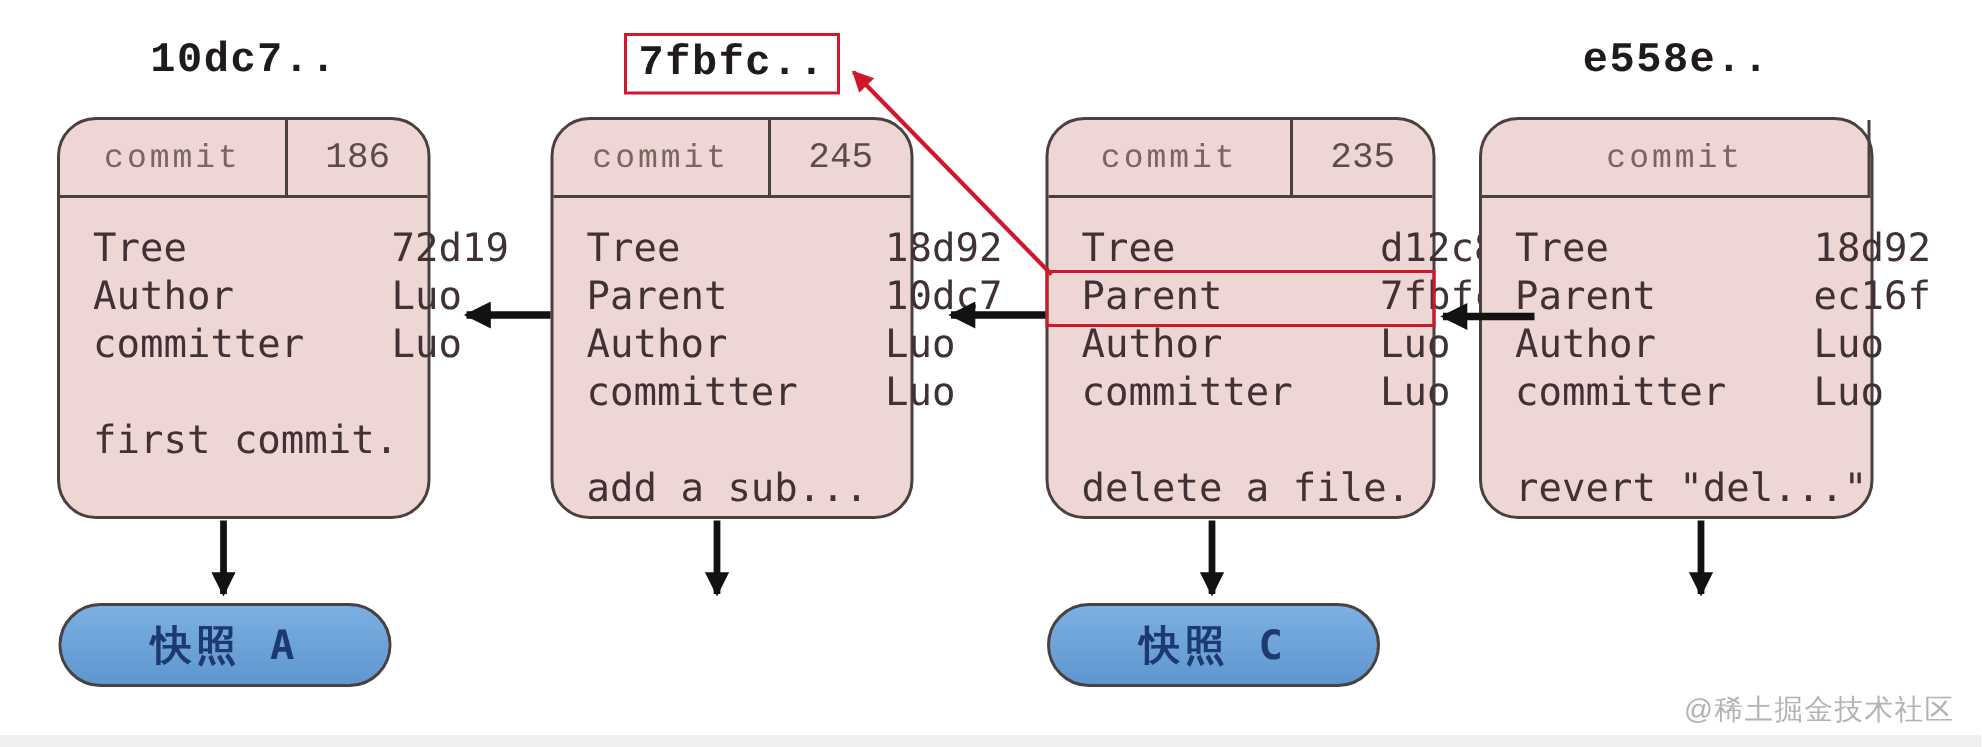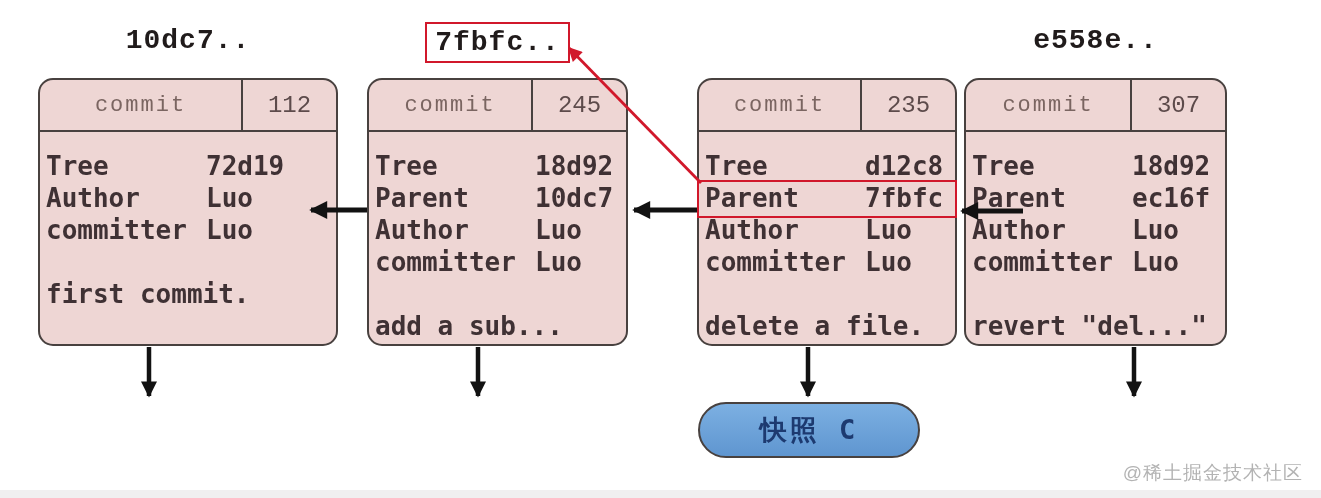--- a/index.html
+++ b/index.html
@@ -32,45 +32,45 @@
     font-size:28px;font-weight:700;
     color:var(--title-text);
     letter-spacing:1px;
   }
   .commit-title .title-text{display:inline-block;padding:3px 8px;}
   .commit-title .red-box{border:2.5px solid var(--accent-red);}
   .commit-box{
     position:absolute;top:78px;left:0;right:0;height:268px;
     background:var(--box-fill);
     border:2.5px solid var(--box-border);
-    border-radius:15px;
+    border-radius:26px;
     box-sizing:border-box;
   }
   .box-header{
     display:flex;height:50px;
     border-bottom:2.5px solid var(--box-border);
     font-family:"Liberation Mono", monospace;
   }
   .header-type{
     flex:1;display:flex;align-items:center;justify-content:center;
     border-right:2.5px solid var(--box-border);
     font-size:22px;color:var(--header-text);letter-spacing:2px;
   }
   .header-num{
     width:93px;display:flex;align-items:center;justify-content:center;
     font-size:24px;color:var(--number-text);
   }
   .box-body{
-    padding:18px 10px 0 6px;
-    font-size:26px;line-height:32px;font-weight:700;
+    padding:18px 10px 0 22px;
+    font-size:26px;line-height:32px;font-weight:400;
     color:var(--body-text);
   }
   .field-row{display:flex;height:32px;}
   .field-label{width:160px;flex:none;}
-  .field-value{flex:1;}
+  .field-value{flex:1;margin-left:39px;}
   .spacer-row{height:32px;}
   .commit-message{height:32px;white-space:nowrap;}
   .red-row-outline{
     position:absolute;left:-2px;right:-2px;top:100px;height:34px;
     border:2.5px solid var(--accent-red);
     pointer-events:none;
   }
   .snapshot-pill{
     position:absolute;top:402px;left:1px;width:222px;height:56px;
     border:2.5px solid var(--box-border);
@@ -95,49 +95,52 @@
   .bottom-strip{
     position:absolute;left:0;right:0;bottom:0;height:8px;
     background:#f0eff0;
   }
 </style>
 </head>
 <body>
 
 <div class="canvas">
 
-  <div class="commit-group" style="left:38px;width:300px;">
+  <div class="commit-group" style="left:38px;width:249px;">
     <div class="commit-title">
       <span class="title-text">10dc7..</span>
     </div>
     <div class="commit-box">
       <div class="box-header">
         <div class="header-type">commit</div>
-        <div class="header-num">112</div>
+        <div class="header-num">186</div>
       </div>
       <div class="box-body">
         <div class="field-row">
           <span class="field-label">Tree</span>
           <span class="field-value">72d19</span>
         </div>
         <div class="field-row">
           <span class="field-label">Author</span>
           <span class="field-value">Luo</span>
         </div>
         <div class="field-row">
           <span class="field-label">committer</span>
           <span class="field-value">Luo</span>
         </div>
         <div class="spacer-row"></div>
         <div class="commit-message">first commit.</div>
       </div>
     </div>
-  </div>
-
-  <div class="commit-group" style="left:367px;width:261px;">
+    <div class="snapshot-pill">
+      <span>快照 A</span>
+    </div>
+  </div>
+
+  <div class="commit-group" style="left:367px;width:242px;">
     <div class="commit-title">
       <span class="title-text red-box">7fbfc..</span>
     </div>
     <div class="commit-box">
       <div class="box-header">
         <div class="header-type">commit</div>
         <div class="header-num">245</div>
       </div>
       <div class="box-body">
         <div class="field-row">
@@ -188,28 +191,27 @@
         <div class="spacer-row"></div>
         <div class="commit-message">delete a file.</div>
       </div>
       <div class="red-row-outline"></div>
     </div>
     <div class="snapshot-pill">
       <span>快照 C</span>
     </div>
   </div>
 
-  <div class="commit-group" style="left:964px;width:263px;">
+  <div class="commit-group" style="left:986px;width:263px;">
     <div class="commit-title">
       <span class="title-text">e558e..</span>
     </div>
     <div class="commit-box">
       <div class="box-header">
         <div class="header-type">commit</div>
-        <div class="header-num">307</div>
       </div>
       <div class="box-body">
         <div class="field-row">
           <span class="field-label">Tree</span>
           <span class="field-value">18d92</span>
         </div>
         <div class="field-row">
           <span class="field-label">Parent</span>
           <span class="field-value">ec16f</span>
         </div>

